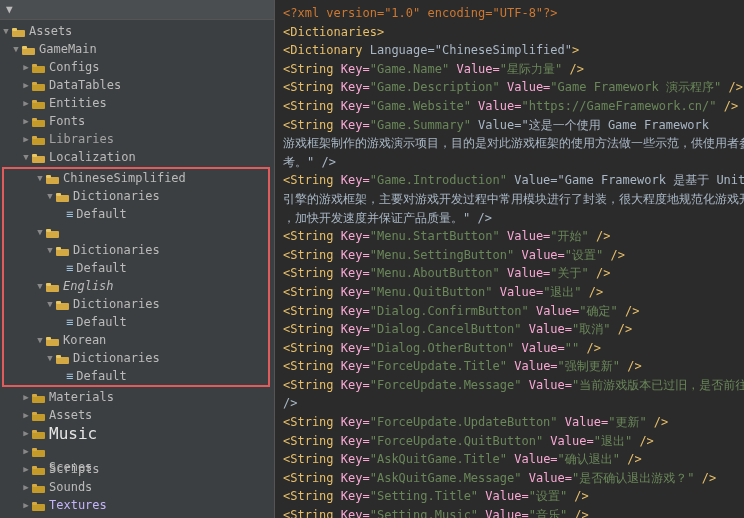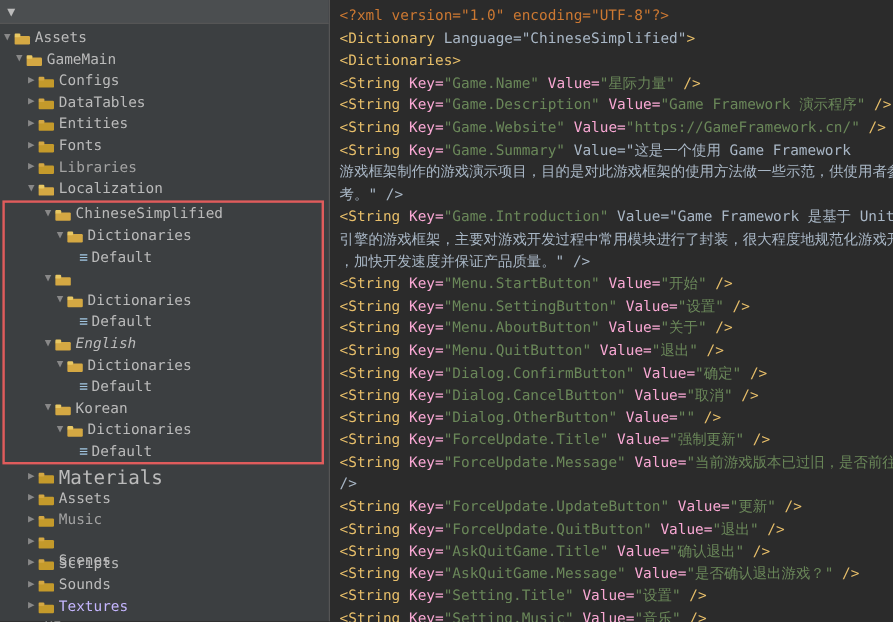--- a/index.html
+++ b/index.html
@@ -258,39 +258,39 @@
           <span style="font-size: 12px; color: rgb(187, 187, 187);">Default</span>
         </div>
       </div>
       <div class="tree-item">
         <span style="display: inline-block; width: 20px;"></span>
         <span style="display: inline-block; width: 12px; text-align: center; font-size: 9px; color: rgb(136, 136, 136);">▶</span>
         <span style="display: inline-block; margin-right: 3px;"><svg width="14" height="12" viewBox="0 0 14 12" style="vertical-align:middle;">
       <rect x="0" y="4" width="13" height="7" rx="1" fill="#c49a2b"></rect>
       <rect x="0" y="2" width="5" height="3" rx="1" fill="#d4a843"></rect>
     </svg></span>
-        <span style="font-size: 16px; color: rgb(187, 187, 187);">Materials</span>
+        <span style="font-size: 12px; color: rgb(187, 187, 187);">Materials</span>
       </div>
       <div class="tree-item">
         <span style="display: inline-block; width: 20px;"></span>
         <span style="display: inline-block; width: 12px; text-align: center; font-size: 9px; color: rgb(136, 136, 136);">▶</span>
         <span style="display: inline-block; margin-right: 3px;"><svg width="14" height="12" viewBox="0 0 14 12" style="vertical-align:middle;">
       <rect x="0" y="4" width="13" height="7" rx="1" fill="#c49a2b"></rect>
       <rect x="0" y="2" width="5" height="3" rx="1" fill="#d4a843"></rect>
     </svg></span>
         <span style="font-size: 12px; color: rgb(187, 187, 187);">Assets</span>
       </div>
       <div class="tree-item">
         <span style="display: inline-block; width: 20px;"></span>
         <span style="display: inline-block; width: 12px; text-align: center; font-size: 9px; color: rgb(136, 136, 136);">▶</span>
         <span style="display: inline-block; margin-right: 3px;"><svg width="14" height="12" viewBox="0 0 14 12" style="vertical-align:middle;">
       <rect x="0" y="4" width="13" height="7" rx="1" fill="#c49a2b"></rect>
       <rect x="0" y="2" width="5" height="3" rx="1" fill="#d4a843"></rect>
     </svg></span>
-        <span style="font-size: 12px; color: #a3a3a3;">Music</span>
+        <span style="font-size: 16px; color: #e5e5e5;">Music</span>
       </div>
       <div class="tree-item">
         <span style="display: inline-block; width: 20px;"></span>
         <span style="display: inline-block; width: 12px; text-align: center; font-size: 9px; color: rgb(136, 136, 136);">▶</span>
         <span style="display: inline-block; margin-right: 3px;"><svg width="14" height="12" viewBox="0 0 14 12" style="vertical-align:middle;">
       <rect x="0" y="4" width="13" height="7" rx="1" fill="#c49a2b"></rect>
       <rect x="0" y="2" width="5" height="3" rx="1" fill="#d4a843"></rect>
     </svg></span>
         <span style="font-size: 12px; color: rgb(187, 187, 187); margin-top: 32px;">Scenes</span>
       </div>
@@ -328,22 +328,22 @@
       <rect x="0" y="2" width="5" height="3" rx="1" fill="#e8c864"></rect>
     </svg></span>
         <span style="font-size: 12px; color: rgb(187, 187, 187);">UI</span>
       </div>
     </div>
 </div>
 
 <div id="right-panel">
 
 <div class="code-line"><span class="xml-decl">&lt;?xml version="1.0" encoding="UTF-8"?&gt;</span></div>
+    <div class="code-line"><span class="xml-tag">&lt;Dictionaries</span><span class="xml-tag">&gt;</span></div>
     <div class="code-line">  <span class="xml-tag">&lt;Dictionary</span> Language="ChineseSimplified"<span class="xml-tag">&gt;</span></div>
-    <div class="code-line"><span class="xml-tag">&lt;Dictionaries</span><span class="xml-tag">&gt;</span></div>
     <div class="code-line">    <span class="xml-tag">&lt;String</span> <span class="xml-attr">Key=</span><span class="xml-value">"Game.Name"</span> <span class="xml-attr">Value=</span><span class="xml-value">"星际力量"</span><span class="xml-tag"> /&gt;</span></div>
     <div class="code-line">    <span class="xml-tag">&lt;String</span> <span class="xml-attr">Key=</span><span class="xml-value">"Game.Description"</span> <span class="xml-attr">Value=</span><span class="xml-value">"Game Framework 演示程序"</span><span class="xml-tag"> /&gt;</span></div>
     <div class="code-line">    <span class="xml-tag">&lt;String</span> <span class="xml-attr">Key=</span><span class="xml-value">"Game.Website"</span> <span class="xml-attr">Value=</span><span class="xml-value">"https://GameFramework.cn/"</span><span class="xml-tag"> /&gt;</span></div>
     <div class="code-line">    <span class="xml-tag">&lt;String</span> <span class="xml-attr">Key=</span><span class="xml-value">"Game.Summary"</span> Value="这是一个使用 Game Framework</div>
     <div class="code-line">游戏框架制作的游戏演示项目，目的是对此游戏框架的使用方法做一些示范，供使用者参</div>
     <div class="code-line">考。" /&gt;</div>
     <div class="code-line">    <span class="xml-tag">&lt;String</span> <span class="xml-attr">Key=</span><span class="xml-value">"Game.Introduction"</span> Value="Game Framework 是基于 Unity</div>
     <div class="code-line">引擎的游戏框架，主要对游戏开发过程中常用模块进行了封装，很大程度地规范化游戏开发过程</div>
     <div class="code-line">，加快开发速度并保证产品质量。" /&gt;</div>
     <div class="code-line">    <span class="xml-tag">&lt;String</span> <span class="xml-attr">Key=</span><span class="xml-value">"Menu.StartButton"</span> <span class="xml-attr">Value=</span><span class="xml-value">"开始"</span><span class="xml-tag"> /&gt;</span></div>

